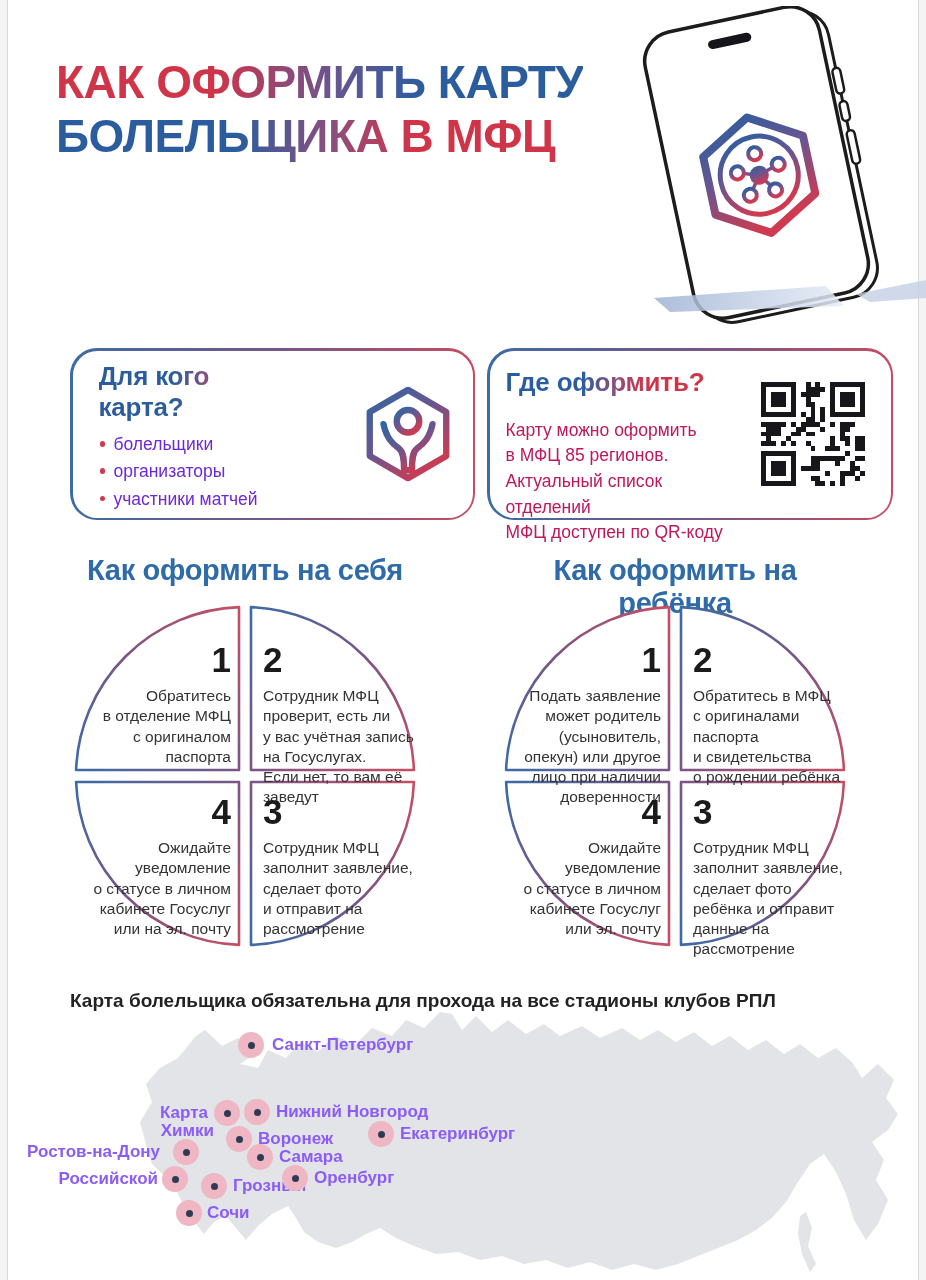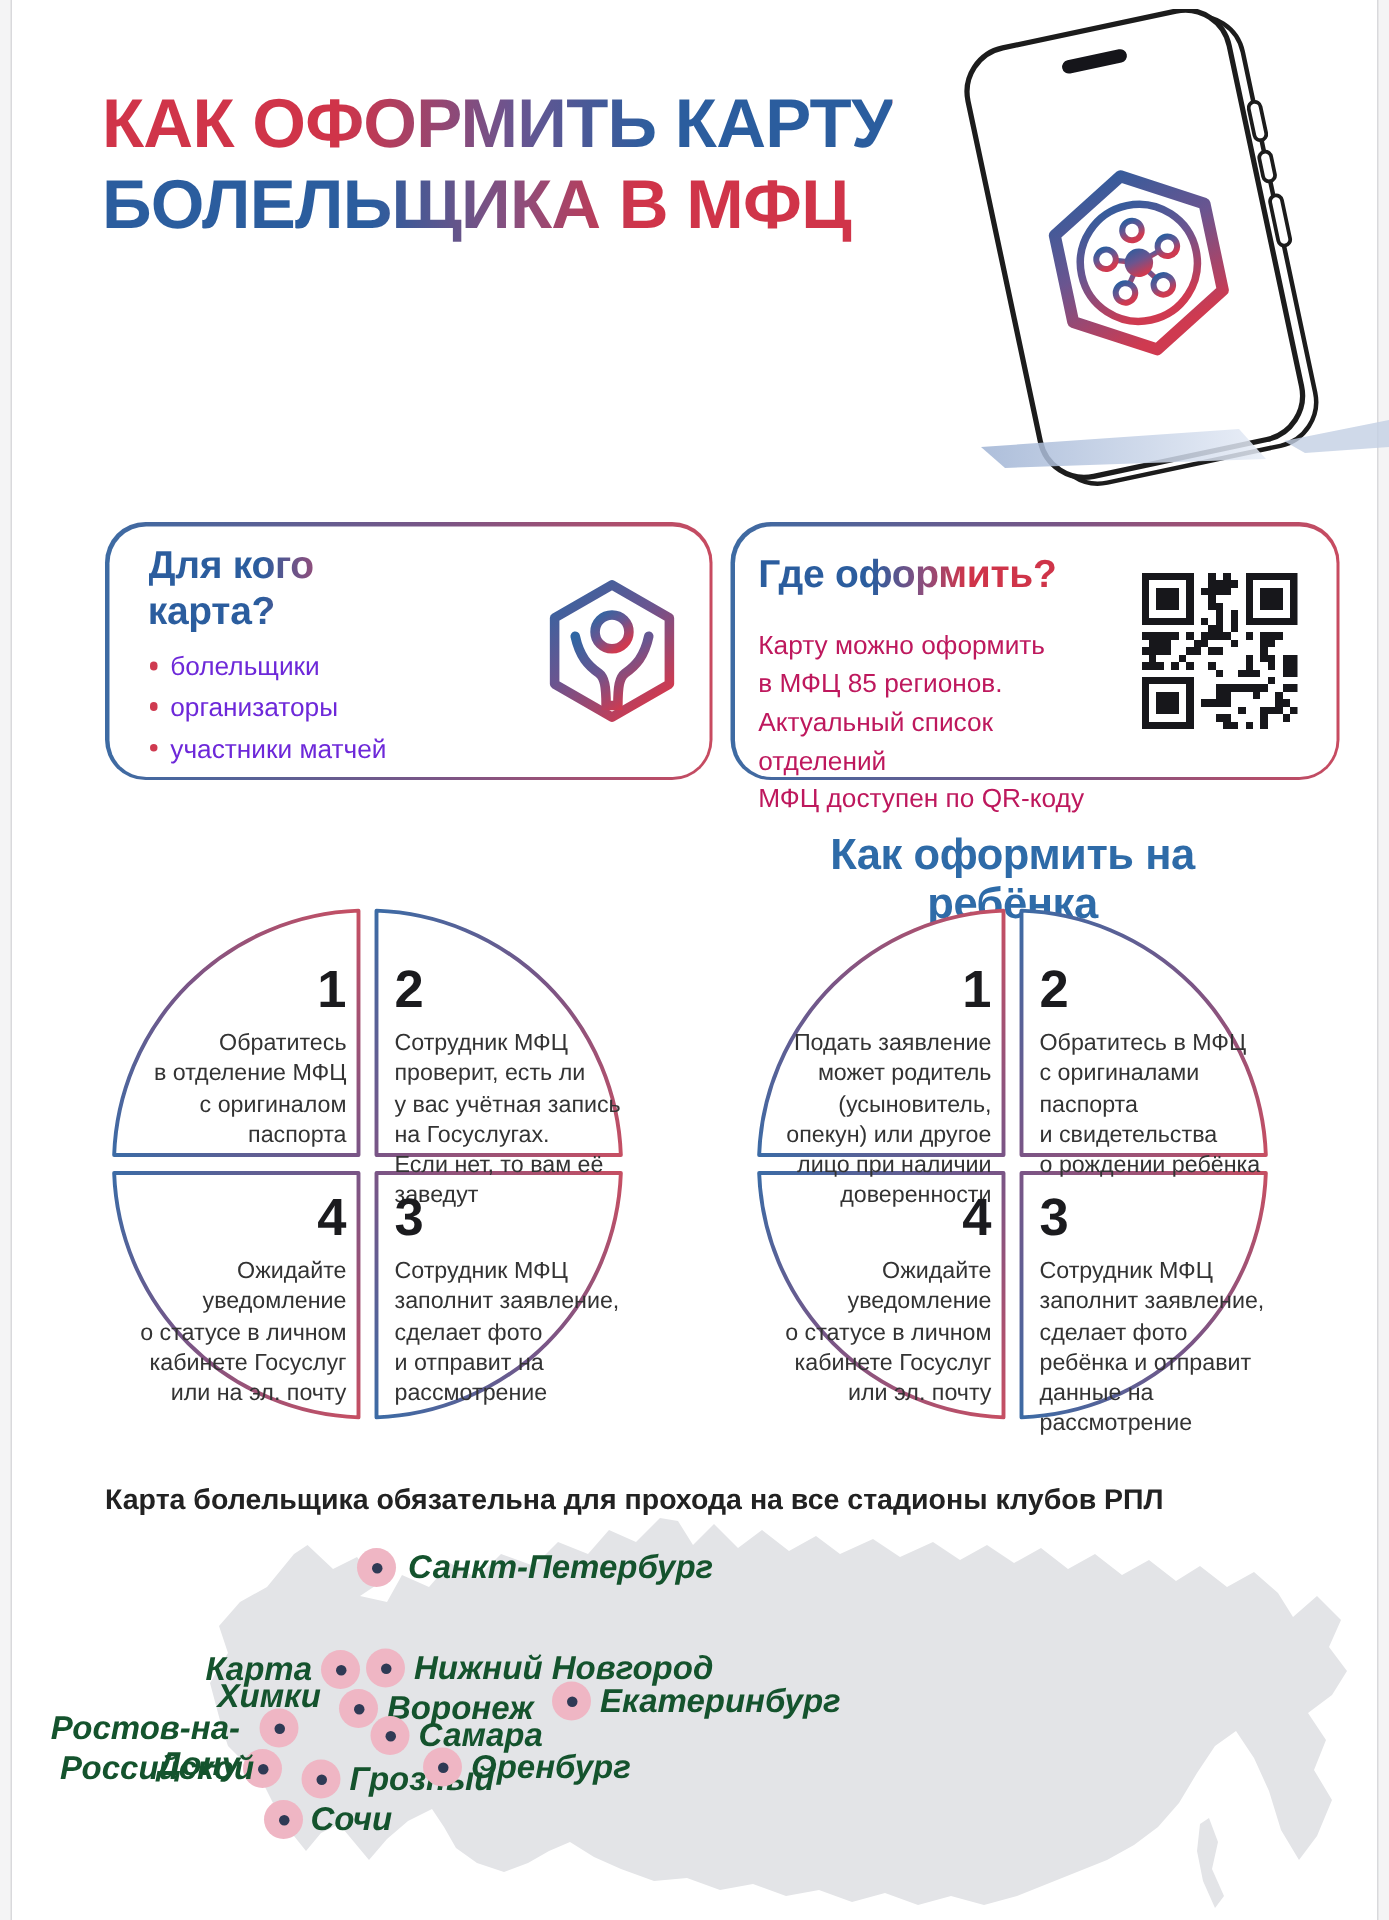--- a/index.html
+++ b/index.html
@@ -3,21 +3,21 @@
 <meta charset="utf-8">
 <style>
   html,body{margin:0;padding:0;background:#fff;}
   #canvas{position:relative;width:926px;height:1280px;background:#fff;overflow:hidden;
           font-family:"Liberation Sans",sans-serif;color:#2d2d31;}
   .edge{position:absolute;top:0;width:7px;height:100%;background:#f4f4f5;}
   .edge.l{left:0;border-right:1.5px solid #d9d9dc;}
   .edge.r{right:0;border-left:1.5px solid #d9d9dc;}
 
   
-  .title{position:absolute;left:68px;top:56px;font-size:46px;font-weight:700;
+  .title{position:absolute;left:56px;top:56px;font-size:46px;font-weight:700;
          line-height:1.17;letter-spacing:-.5px;}
   .title .ln{-webkit-background-clip:text;background-clip:text;color:transparent;display:block;}
   .t1{background-image:linear-gradient(90deg,#d03449 0%,#d03449 30%,#6a5590 52%,#2b5d9e 70%,#2b5d9e 100%);}
   .t2{background-image:linear-gradient(90deg,#2b5d9e 0%,#2b5d9e 34%,#8a4f7e 52%,#d03449 68%,#d03449 100%);}
   .intro{position:absolute;left:68px;top:197px;width:580px;font-size:19px;line-height:1.46;color:#2e2e33;}
   .intro b{color:#232327;}
   .preline{white-space:pre-line;}
 
   
   .phone{position:absolute;left:626px;top:6px;width:268px;height:336px;}
@@ -55,21 +55,21 @@
   .q.tr{top:38px;left:190px;text-align:left;}
   .q.bl{top:190px;right:186px;text-align:right;}
   .q.br{top:190px;left:190px;text-align:left;}
 
   
   .map-heading{position:absolute;left:70px;top:990px;font-size:19px;font-weight:700;color:#222;}
   .rmap{position:absolute;left:0;top:1002px;width:926px;height:278px;}
   .cdot{position:absolute;width:26px;height:26px;border-radius:50%;background:#efb6c4;}
   .cdot::after{content:'';position:absolute;left:9.5px;top:9.5px;width:7px;height:7px;
                border-radius:50%;background:#2f3a55;}
-  .clabel{position:absolute;font-size:22px;font-weight:700;color:#14532d;line-height:24px;font-style:italic;}
+  .clabel{position:absolute;font-size:17px;font-weight:700;color:#8b5cf6;line-height:24px;}
   .clabel.ra{text-align:right;}
 </style>
 </head>
 <body>
 
 <div id="canvas">
   <div class="edge l"></div>
   <div class="edge r"></div>
 
   <div class="title">
@@ -370,20 +370,21 @@
               <rect x="11" y="20" width="1" height="1"></rect>
               <rect x="12" y="20" width="1" height="1"></rect>
               <rect x="14" y="20" width="1" height="1"></rect>
               <rect x="16" y="20" width="1" height="1"></rect>
             </g>
           </svg>
       </div>
     </div>
   </div>
 
+  <div class="flow-title" style="left:73px">Как оформить на себя</div>
   <div class="circle" style="left:73px">
     <svg width="344" height="344" viewBox="0 0 344 344">
       <defs>
         <linearGradient id="gA1" x1="0" y1="1" x2="1" y2="0">
           <stop offset="0" stop-color="#3c6ba5"></stop>
             <stop offset="0.5" stop-color="#7a5586"></stop>
             <stop offset="1" stop-color="#c64f63"></stop>
         </linearGradient>
         <linearGradient id="gB1" x1="0" y1="0" x2="1" y2="1">
           <stop offset="0" stop-color="#3c6ba5"></stop>

